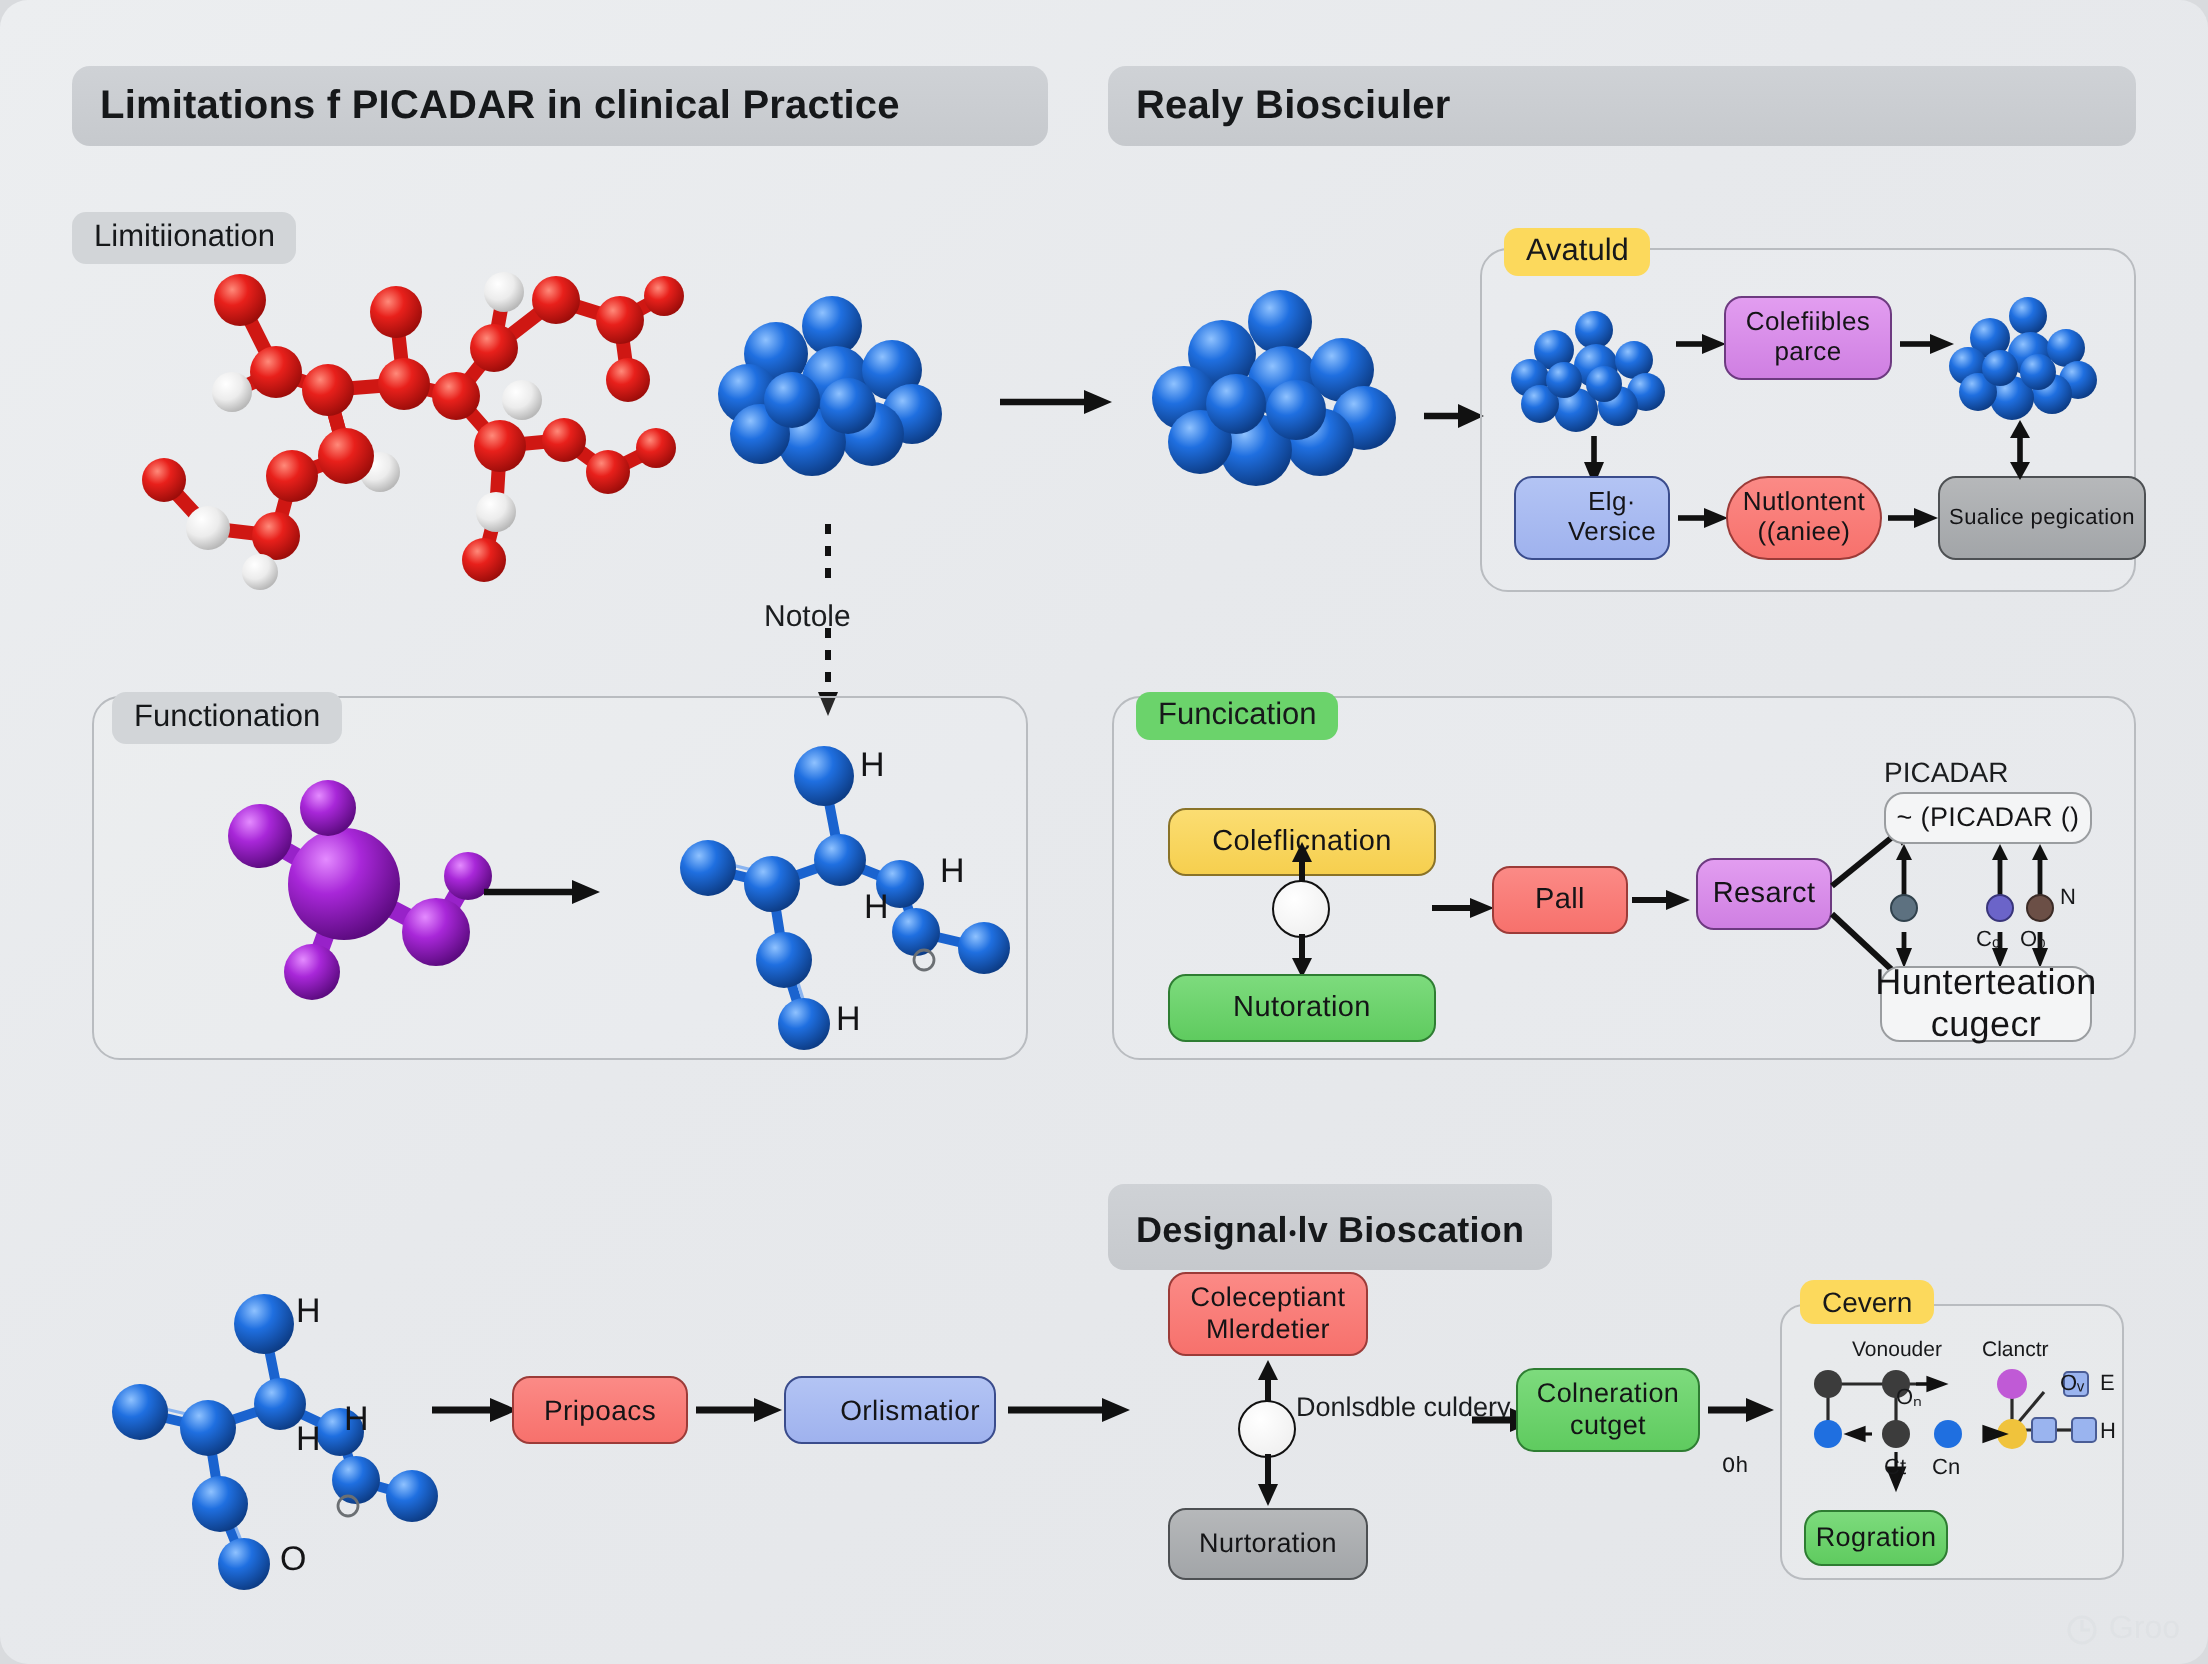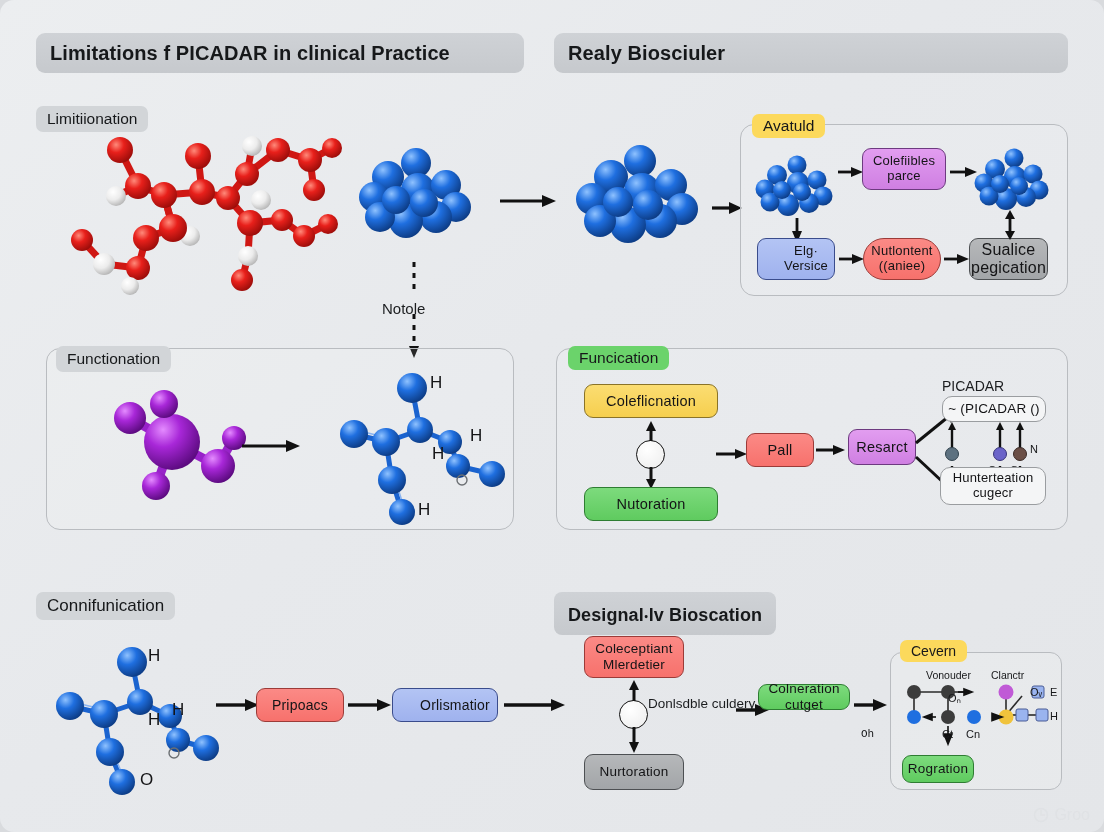--- a/index.html
+++ b/index.html
@@ -70,21 +70,21 @@
     align-items: center; justify-content: center;
     border-radius: 9px;
     border: 1.4px solid #6d5a2e;
     font-size: 14px;
     color: #141416;
     text-align: center;
     line-height: 1.15;
     padding: 2px 4px;
     letter-spacing: .2px;
   }
-  .n-yellow { background: linear-gradient(180deg,#fbdd72,#f6cf4e); border-color:#8a7328; }
+  .n-yellow { background: linear-gradient(180deg,#fbdd72,#f6cf4e); border-color:#8a7328;margin-top:20px; }
   .n-green  { background: linear-gradient(180deg,#7ddb7d,#5fcb5f); border-color:#2e7d32; }
   .n-red    { background: linear-gradient(180deg,#fb8a86,#f7716c); border-color:#9c3b38; }
   .n-purple { background: linear-gradient(180deg,#e29df0,#cf7fe2); border-color:#6d3a80; }
   .n-blue   { background: linear-gradient(180deg,#b3c4f4,#9fb2ee); border-color:#3a4c8c;padding-left:24px; }
   .n-gray   { background: linear-gradient(180deg,#b6b8ba,#a2a5a8); border-color:#4d5053; }
   .n-white  { background:#f4f5f6; border-color:#9a9da0; border-radius:10px; }
 
   .hub {
     position: absolute;
     border-radius: 50%;
@@ -312,21 +312,21 @@
     <path d="M25,7 L13,2 L13,12 Z" fill="#111"></path>
   </svg>
 
   <div class="node n-red" style="left:863px; top:238px; width:78px; height:42px; font-size:13px;border-radius:21px;">Nutlontent ((aniee)</div>
 
   <svg class="arrow" style="left:944px; top:252px;" width="26" height="14">
     <line x1="0" y1="7" x2="14" y2="7" stroke="#111" stroke-width="2.8"></line>
     <path d="M25,7 L13,2 L13,12 Z" fill="#111"></path>
   </svg>
 
-  <div class="node n-gray" style="left:969px; top:238px; width:79px; height:42px; font-size:16px;">Sualice pegication</div>
+  <div class="node n-gray" style="left:969px; top:238px; width:104px; height:42px; font-size:11px;">Sualice pegication</div>
 
   <svg class="arrow" style="left:1002px; top:210px;" width="16" height="30">
     <line x1="8" y1="4" x2="8" y2="26" stroke="#111" stroke-width="2.8"></line>
     <path d="M8,0 L3,9 L13,9 Z" fill="#111"></path>
     <path d="M8,30 L3,21 L13,21 Z" fill="#111"></path>
   </svg>
 
   <div class="panel" style="left:46px; top:348px; width:468px; height:182px;"></div>
   <div class="sub-chip" style="left:56px; top:346px;">Functionation</div>
 
@@ -452,23 +452,22 @@
     <line x1="82" y1="26" x2="82" y2="6" stroke="#111" stroke-width="2.4"></line>
     <path d="M82,0 L78,8 L86,8 Z" fill="#111"></path>
     <circle cx="82" cy="32" r="6.5" fill="#6b4f46" stroke="#3b2b26" stroke-width="1"></circle>
     <line x1="82" y1="44" x2="82" y2="54" stroke="#111" stroke-width="2.4"></line>
     <path d="M82,62 L78,52 L86,52 Z" fill="#111"></path>
   </svg>
   <div class="atom-label" style="left:988px; top:464px;">Cₒ</div>
   <div class="atom-label" style="left:1010px; top:464px;">O₀</div>
   <div class="atom-label" style="left:1030px; top:443px;">N</div>
 
-  <div class="node n-white" style="left:940px; top:467px; width:106px; height:38px; font-size:13px;">Hunterteation cugecr</div>
-
-  <div class="sub-chip" style="left:36px; top:592px; font-size:17px;">Connifunication</div>
+  <div class="node n-white" style="left:940px; top:483px; width:106px; height:38px; font-size:18px;">Hunterteation cugecr</div>
+
 
   <svg style="position:absolute; left:44px; top:640px;" width="170" height="150" viewBox="0 0 170 150">
     <g stroke="#1a63cf" stroke-width="5" stroke-linecap="round">
       <path d="M88,22 L96,62"></path>
         <path d="M96,62 L60,74"></path>
         <path d="M60,74 L26,66"></path>
       <path d="M96,62 L126,76"></path>
         <path d="M126,76 L134,100"></path>
         <path d="M134,100 L162,108"></path>
       <path d="M60,74 L66,112"></path>
@@ -537,21 +536,21 @@
 
   <div class="plain-label" style="left:648px; top:696px;">
     <span>Donlsdble culdery</span>
   </div>
 
   <svg class="arrow" style="left:736px; top:702px;" width="34" height="16">
     <line x1="0" y1="8" x2="21" y2="8" stroke="#111" stroke-width="3.4"></line>
     <path d="M33,8 L19,2 L19,14 Z" fill="#111"></path>
   </svg>
 
-  <div class="node n-green" style="left:758px; top:684px; width:92px; height:26px; font-size:13.5px;">Colneration cutget</div>
+  <div class="node n-green" style="left:758px; top:684px; width:92px; height:42px; font-size:13.5px;">Colneration cutget</div>
 
   <svg class="arrow" style="left:854px; top:697px;" width="34" height="16">
     <line x1="0" y1="8" x2="21" y2="8" stroke="#111" stroke-width="3.4"></line>
     <path d="M33,8 L19,2 L19,14 Z" fill="#111"></path>
   </svg>
 
   <div class="inner-panel" style="left:890px; top:652px; width:172px; height:138px;"></div>
   <div class="badge yellow" style="left:900px; top:640px; font-size:14px;">Cevern</div>
 
   <div class="atom-label" style="left:926px; top:669px; font-size:10.5px;">Vonouder</div>

